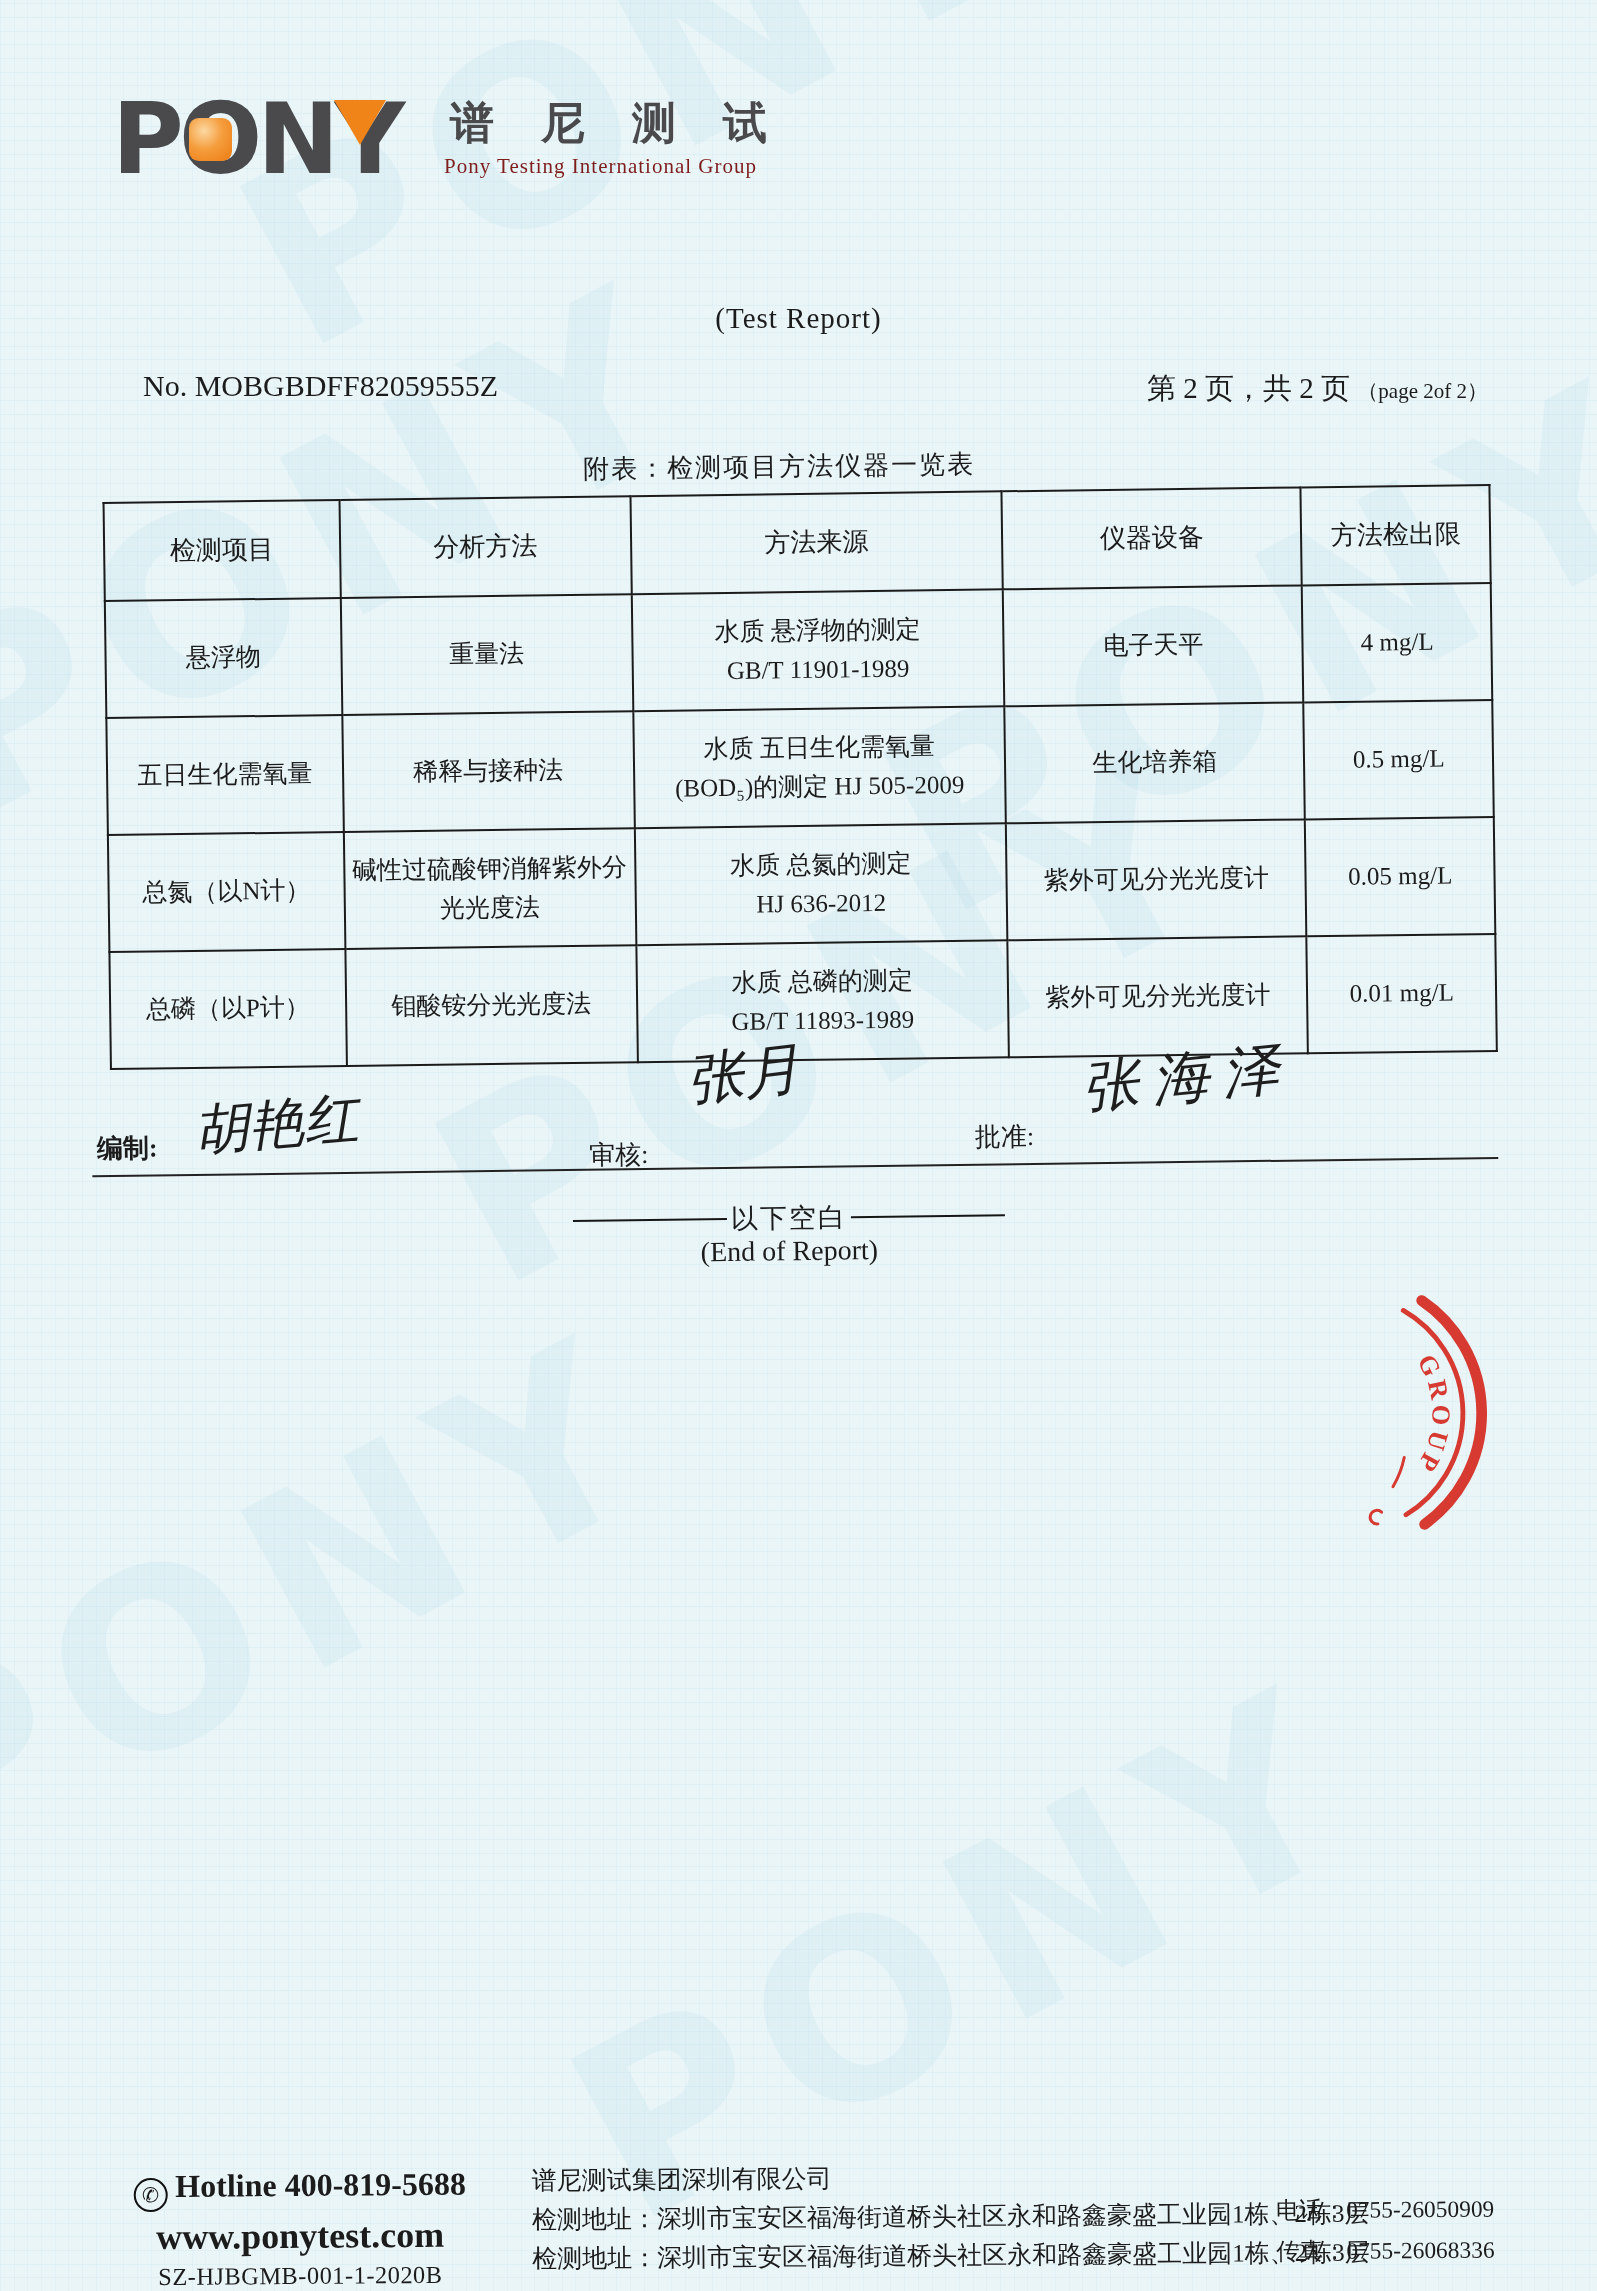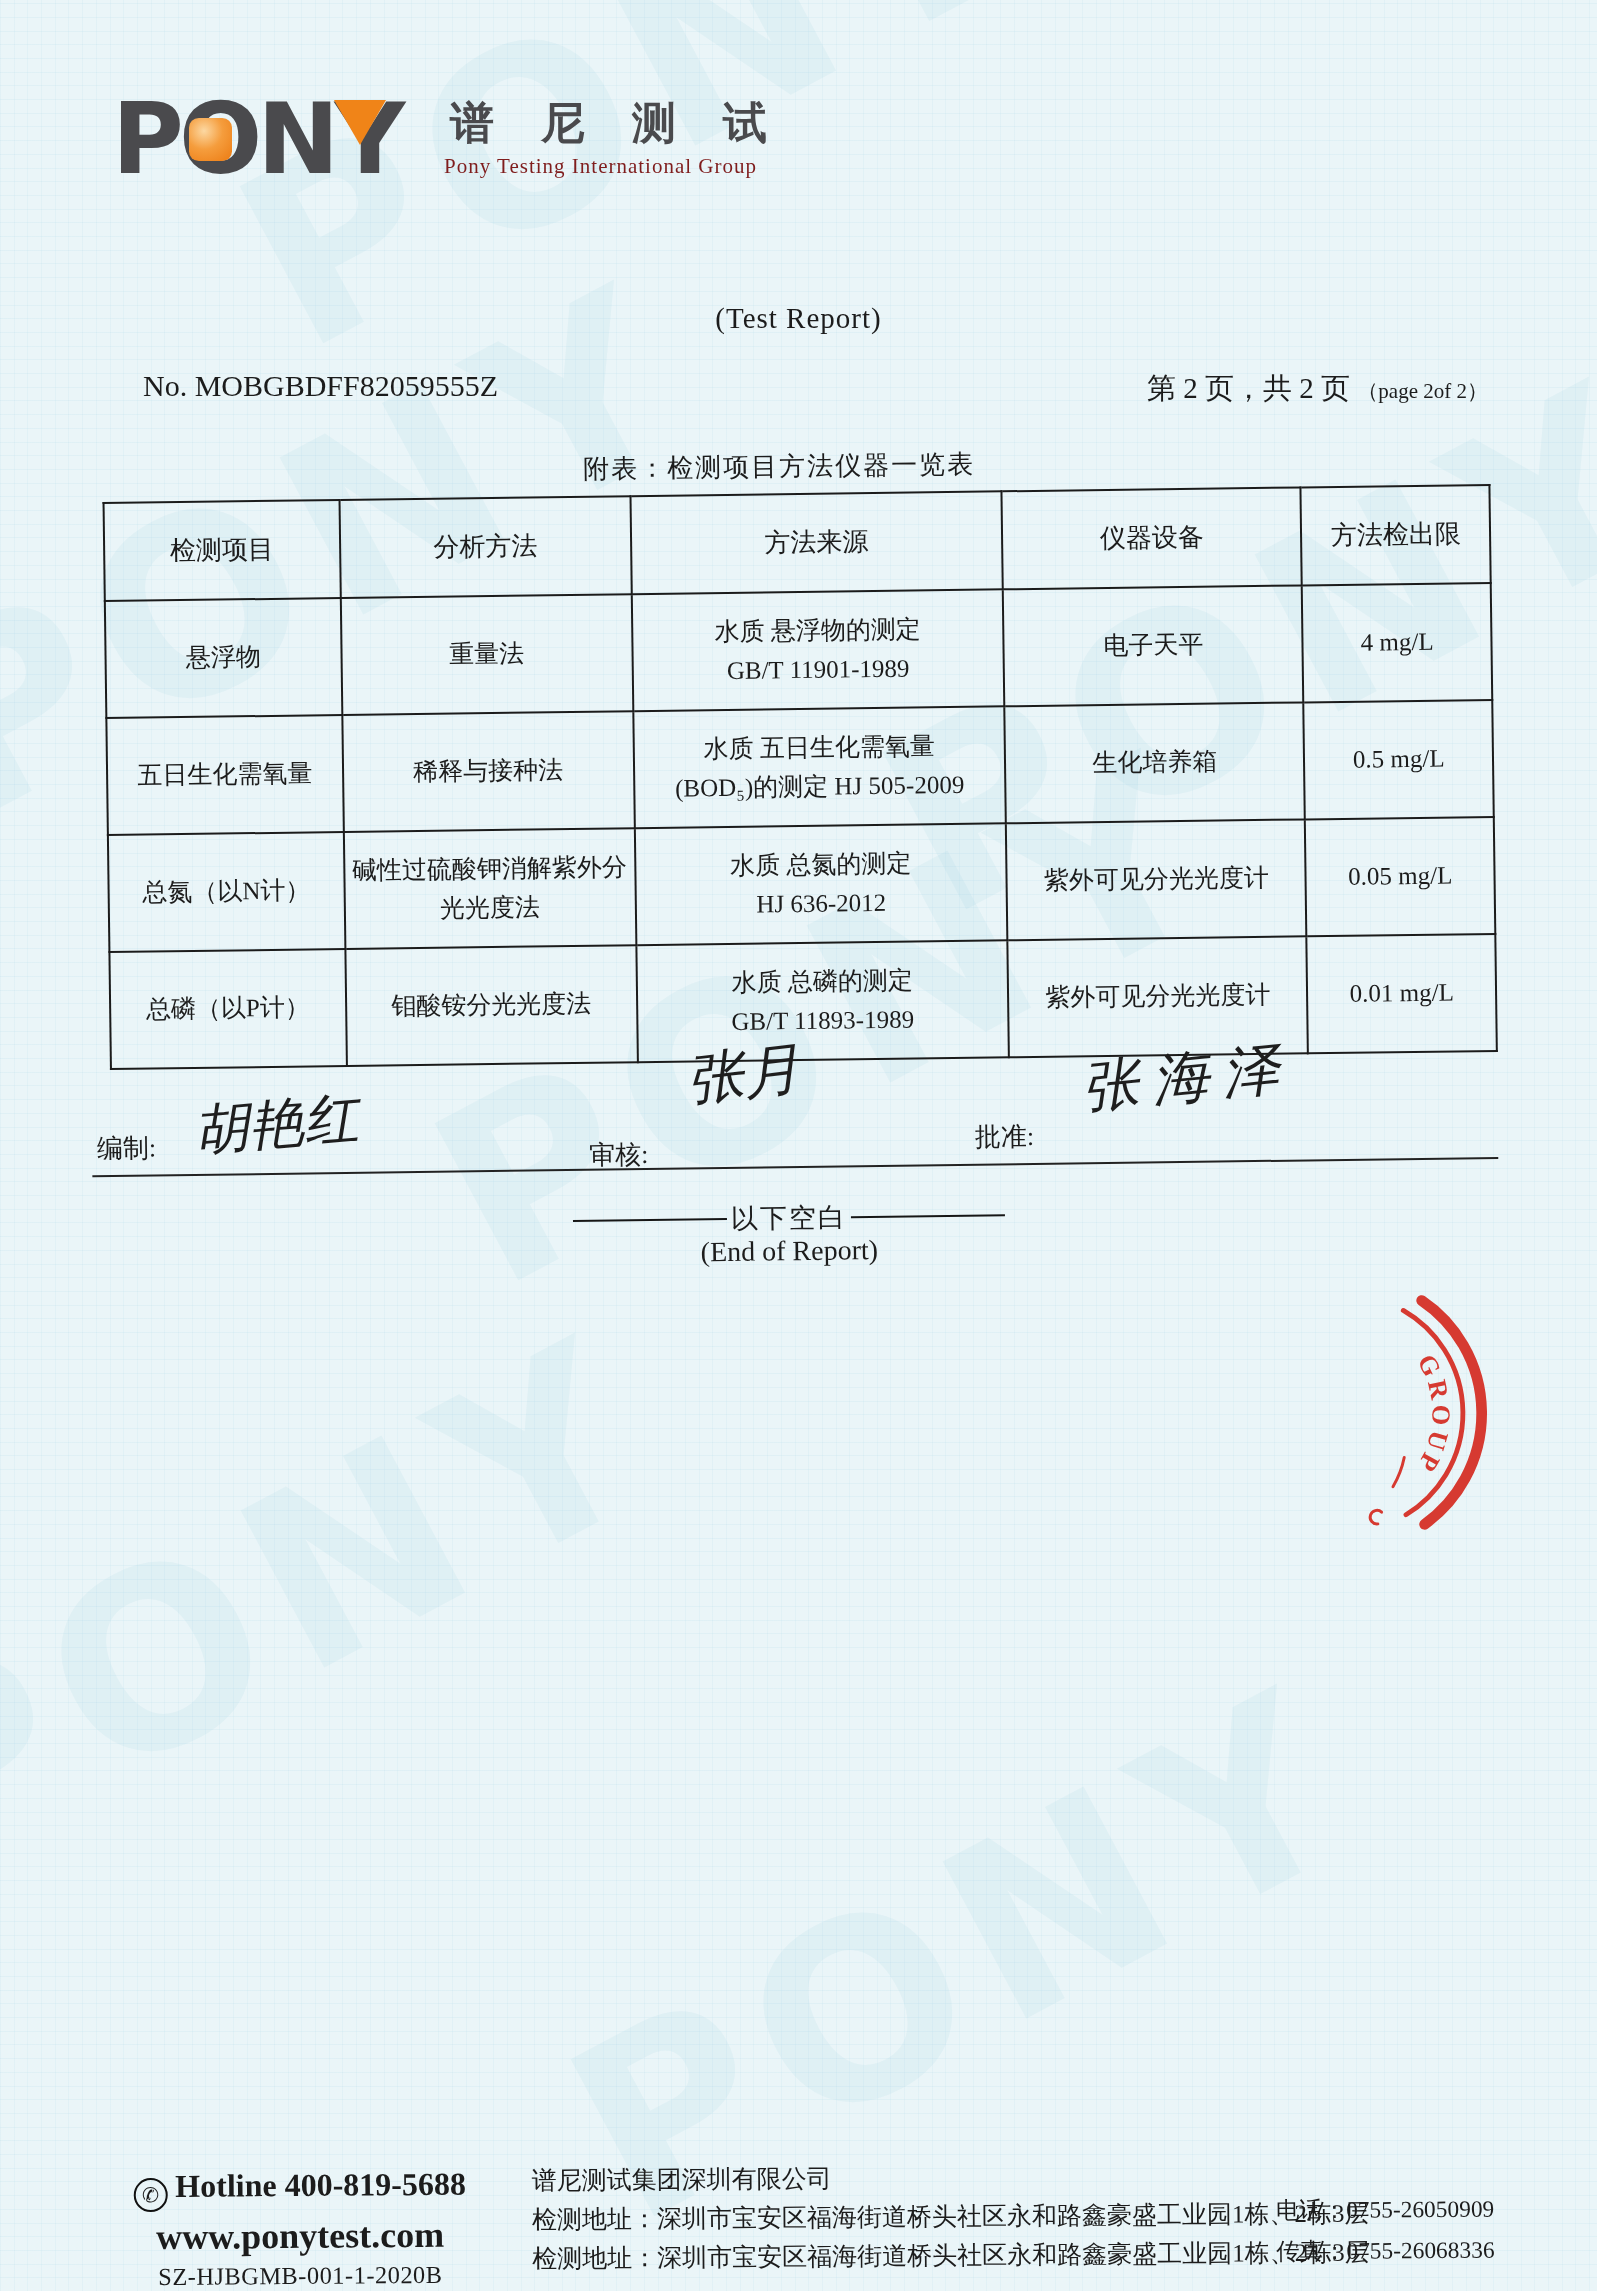--- a/index.html
+++ b/index.html
@@ -176,21 +176,21 @@
         <td>
           <div>水质 总磷的测定</div>
           <div>GB/T 11893-1989</div>
         </td>
         <td>紫外可见分光光度计</td>
         <td>0.01 mg/L</td>
       </tr>
     </tbody>
       </table>
 
-    <div class="sig-label" style="left:93px;">编制:</div>
+    <div class="sig-label" style="left:93px;font-weight:bold;">编制:</div>
     <div class="sig-name" style="left:190px; top:1081px; font-size:55px; transform:rotate(-4deg);">胡艳红</div>
     <div class="sig-label" style="left:585px;margin-top:13px;">审核:</div>
     <div class="sig-name" style="left:683px; top:1036px; font-size:57px; transform:rotate(-6deg);">张月</div>
     <div class="sig-label" style="left:971px;">批准:</div>
     <div class="sig-name" style="left:1078px; top:1045px; font-size:57px; transform:rotate(-5deg); letter-spacing:13.7px;">张海泽</div>
     <div class="sig-line"></div>
 
     <div class="blank-row">
       <span class="dash"></span>
       <span class="txt">以下空白</span>

